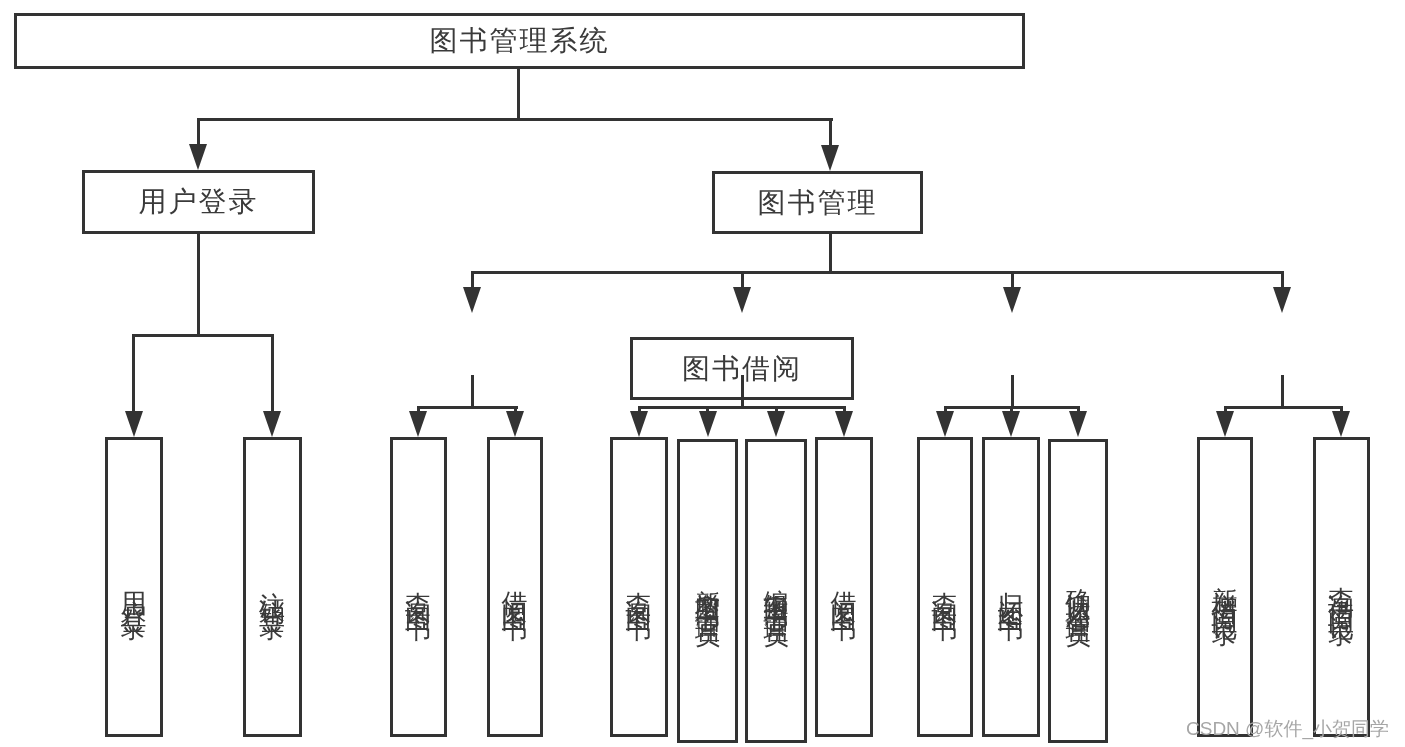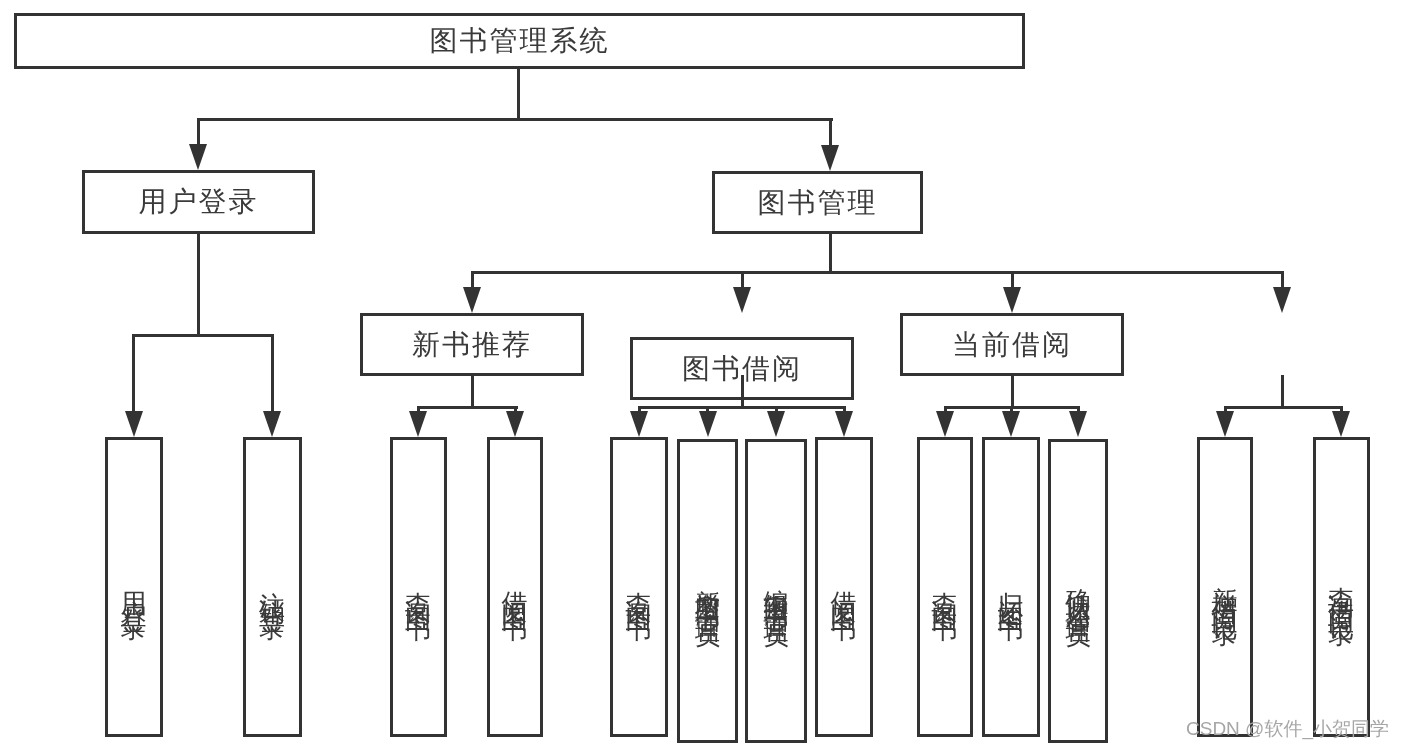--- a/index.html
+++ b/index.html
@@ -71,28 +71,22 @@
   <div class="line" style="left:471px;top:271px;width:813px;height:3px;"></div>
   <div class="line" style="left:471px;top:271px;width:3px;height:18px;"></div>
   <div class="line" style="left:741px;top:271px;width:3px;height:18px;"></div>
   <div class="line" style="left:1011px;top:271px;width:3px;height:18px;"></div>
   <div class="line" style="left:1281px;top:271px;width:3px;height:18px;"></div>
   <div class="arrow" style="left:463px;top:287px;"></div>
   <div class="arrow" style="left:733px;top:287px;"></div>
   <div class="arrow" style="left:1003px;top:287px;"></div>
   <div class="arrow" style="left:1273px;top:287px;"></div>
 
-  <div class="box hbox" style="left:360px;top:313px;width:224px;height:63px;">
-    <span>新书推荐</span>
-  </div>
   <div class="box hbox" style="left:630px;top:313px;width:224px;height:63px;margin-top:24px;">
     <span>图书借阅</span>
-  </div>
-  <div class="box hbox" style="left:900px;top:313px;width:224px;height:63px;">
-    <span>当前借阅</span>
   </div>
 
   <div class="line" style="left:471px;top:375px;width:3px;height:33px;"></div>
   <div class="line" style="left:417px;top:406px;width:101px;height:3px;"></div>
   <div class="line" style="left:417px;top:406px;width:3px;height:9px;"></div>
   <div class="line" style="left:514px;top:406px;width:3px;height:9px;"></div>
   <div class="arrow" style="left:409px;top:411px;"></div>
   <div class="arrow" style="left:506px;top:411px;"></div>
 
   <div class="line" style="left:741px;top:375px;width:3px;height:33px;"></div>

